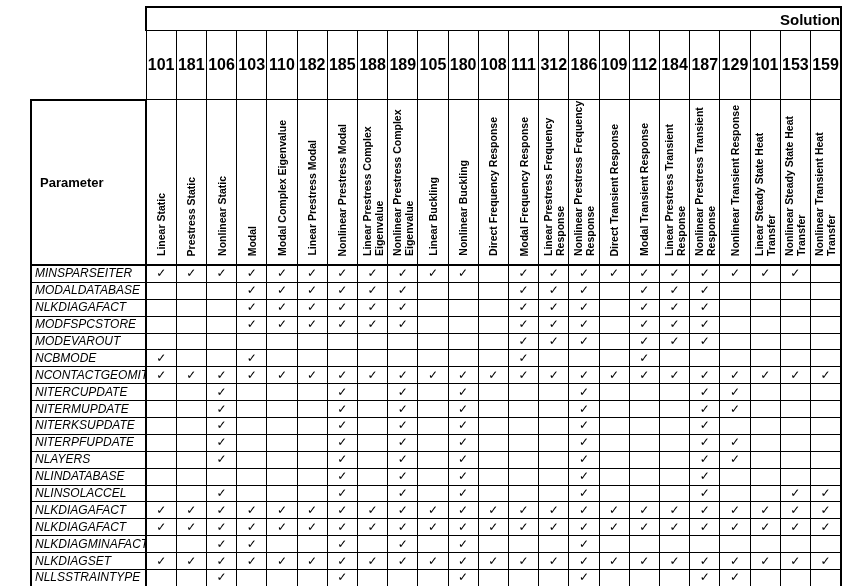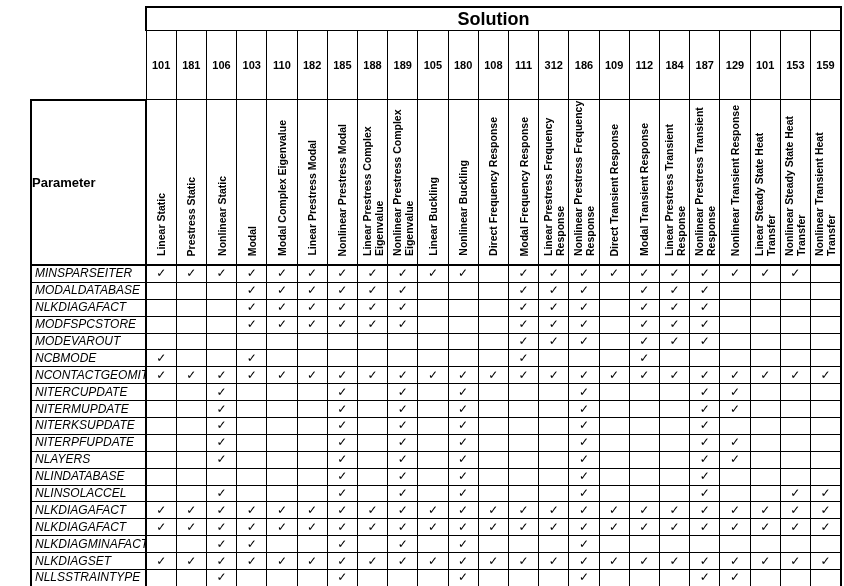--- a/index.html
+++ b/index.html
@@ -26,31 +26,31 @@
   
   td.blank {
     border: none;
     background: #ffffff;
   }
   
   th.solution {
     border: 2px solid #000;
     border-bottom: 1px solid #000;
     height: 22px;
-    font-size: 18px;
+    font-size: 15px;
     font-weight: bold;
-    text-align: center;
+    text-align: right;
     vertical-align: middle;
     margin-top: 46px;
   }
   
   td.num {
     border: 1px solid #000;
     height: 68px;
-    font-size: 11px;
+    font-size: 16px;
     font-weight: bold;
     text-align: center;
     vertical-align: middle;
   }
   td.num.last { border-right: 2px solid #000; }
   
   td.vlabel {
     border: 1px solid #000;
     border-bottom: 2px solid #000;
     height: 163px;
@@ -69,20 +69,21 @@
     margin-bottom: 4px;
     text-align: left;
   }
   
   th.param-header {
     border: 2px solid #000;
     text-align: left;
     vertical-align: middle;
     font-size: 13px;
     font-weight: bold;
+    padding-left: 8px;
   }
   
   tbody th.pname {
     border: 1px solid #000;
     border-left: 2px solid #000;
     border-right: 2px solid #000;
     font-size: 12px;
     font-weight: normal;
     text-align: left;
     vertical-align: middle;

